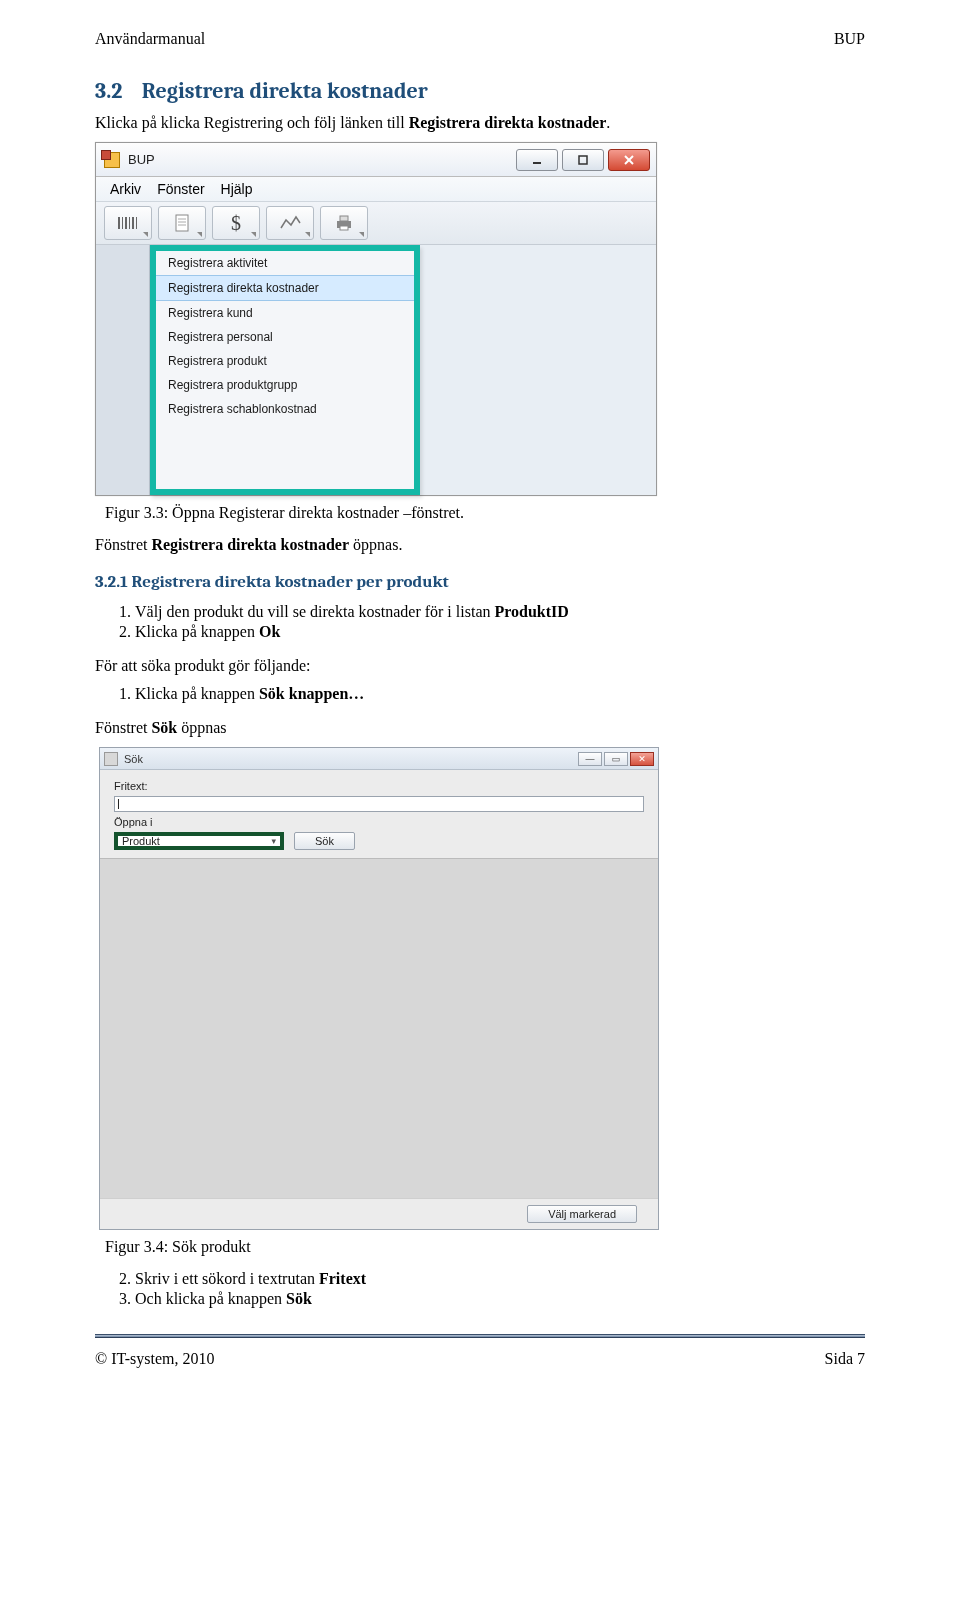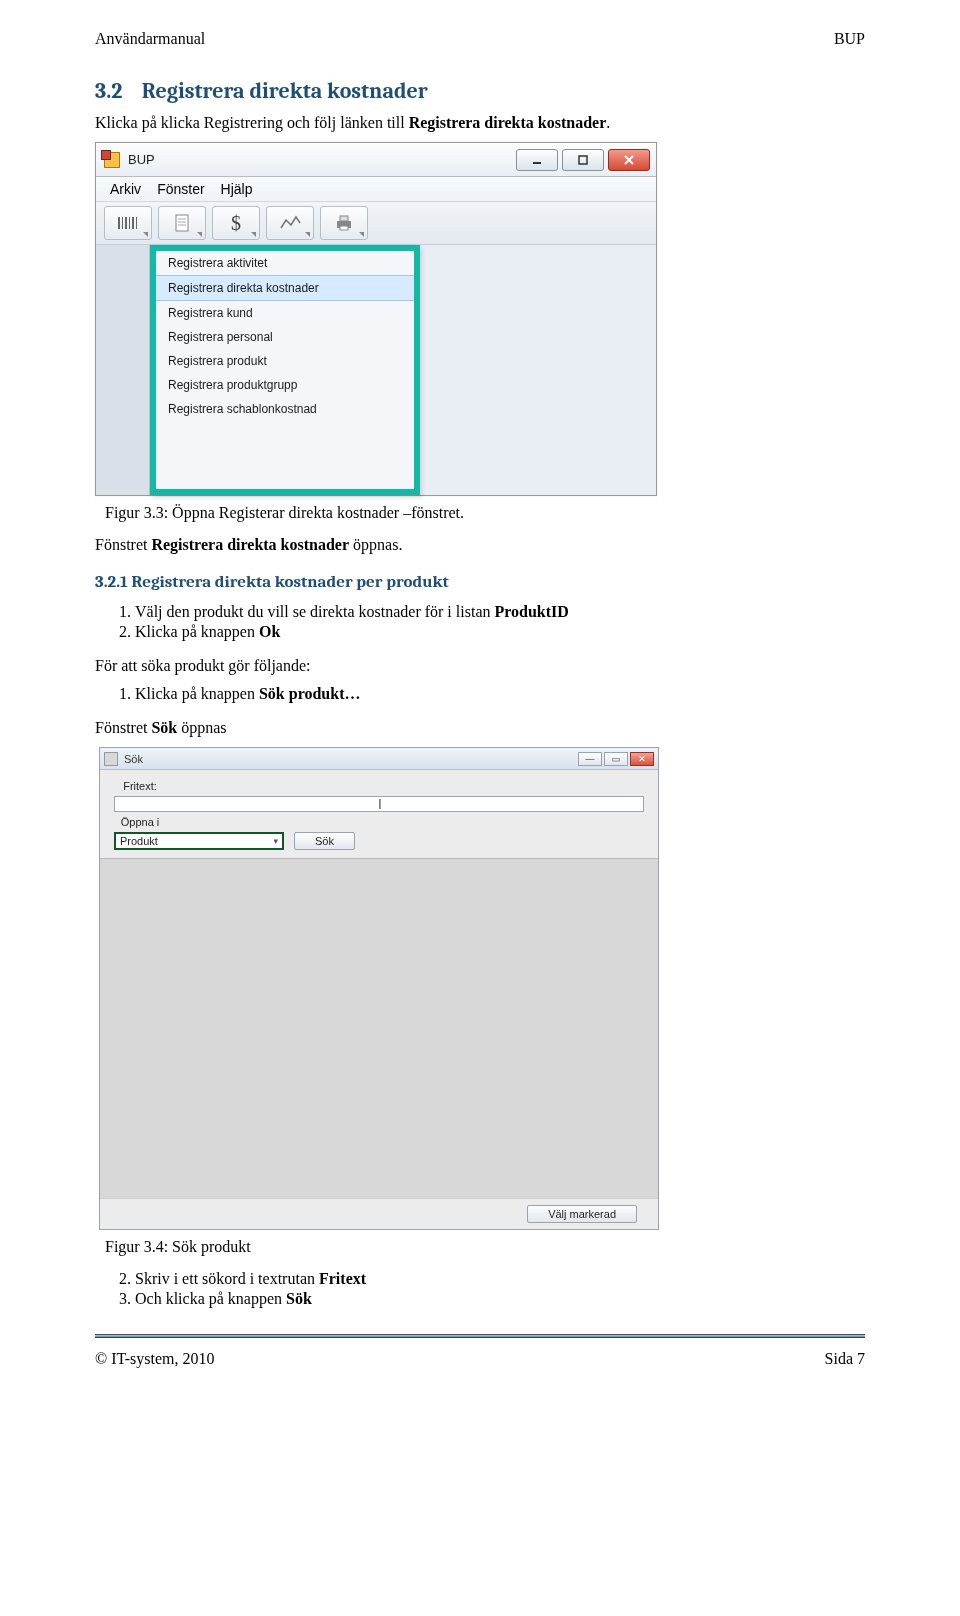--- a/index.html
+++ b/index.html
@@ -152,29 +152,29 @@
   }
   .tb2-title{ font-size:11px; color:#333;}
   .tb2-spacer{flex:1;}
   .tb2-btn{
     width:24px;height:14px;border:1px solid #9aa3ae;
     background:linear-gradient(#fefefe,#e0e6ee);
     margin-left:2px; font-size:9px;
     display:flex;align-items:center;justify-content:center;color:#444;
   }
   .tb2-btn.close{background:linear-gradient(#f3a296,#d5533f);border-color:#9a2f21;color:#fff;}
-  .form2 { background:#ececec; padding: 10px 14px 4px 14px; text-align: center; }
+  .form2 { background:#ececec; padding: 10px 14px 4px 14px; }
   .row2 { display:flex; align-items:center; margin-bottom:4px; font-size:11px; color:#222;}
   .lbl2 { width:52px; }
   .inp2 {
     flex:1; height:16px; background:#fff; border:1px solid #9aa3ae;
   }
   .inp2.cursor::before{content:"|"; color:#000; margin-left:2px;}
   .sel2{
-    width:170px;height:18px;background:#fff;border:2px solid #14532d;
+    width:170px;height:18px;background:#fff;border:4px solid #14532d;
     display:flex;align-items:center;justify-content:space-between;
     padding:0 4px;font-size:11px;color:#222;
   }
   .sel2 .arrow{font-size:9px;color:#555;}
   .btn2{
     height:18px;padding:0 20px;background:linear-gradient(#fdfdfd,#e2e7ed);
     border:1px solid #9aa3ae;border-radius:2px;font-size:11px;color:#222;
     margin-left:10px;display:flex;align-items:center;
   }
   .grid2{
@@ -307,21 +307,21 @@
 
   <h3 class="subsection-title">3.2.1 Registrera direkta kostnader per produkt</h3>
 
   <ol>
     <li><span>Välj den produkt du vill se direkta kostnader för i listan </span><span class="bold">ProduktID</span></li>
     <li><span>Klicka på knappen </span><span class="bold">Ok</span></li>
   </ol>
 
   <p>För att söka produkt gör följande:</p>
   <ol>
-    <li><span>Klicka på knappen </span><span class="bold">Sök produkt…</span></li>
+    <li><span>Klicka på knappen </span><span class="bold">Sök knappen…</span></li>
   </ol>
 
   <p>
     <span>Fönstret </span><span class="bold">Sök</span><span> öppnas</span>
   </p>
 
   <div class="shot2">
     <div class="tb2">
       <div class="tb2-icon"></div>
       <span class="tb2-title">Sök</span>

